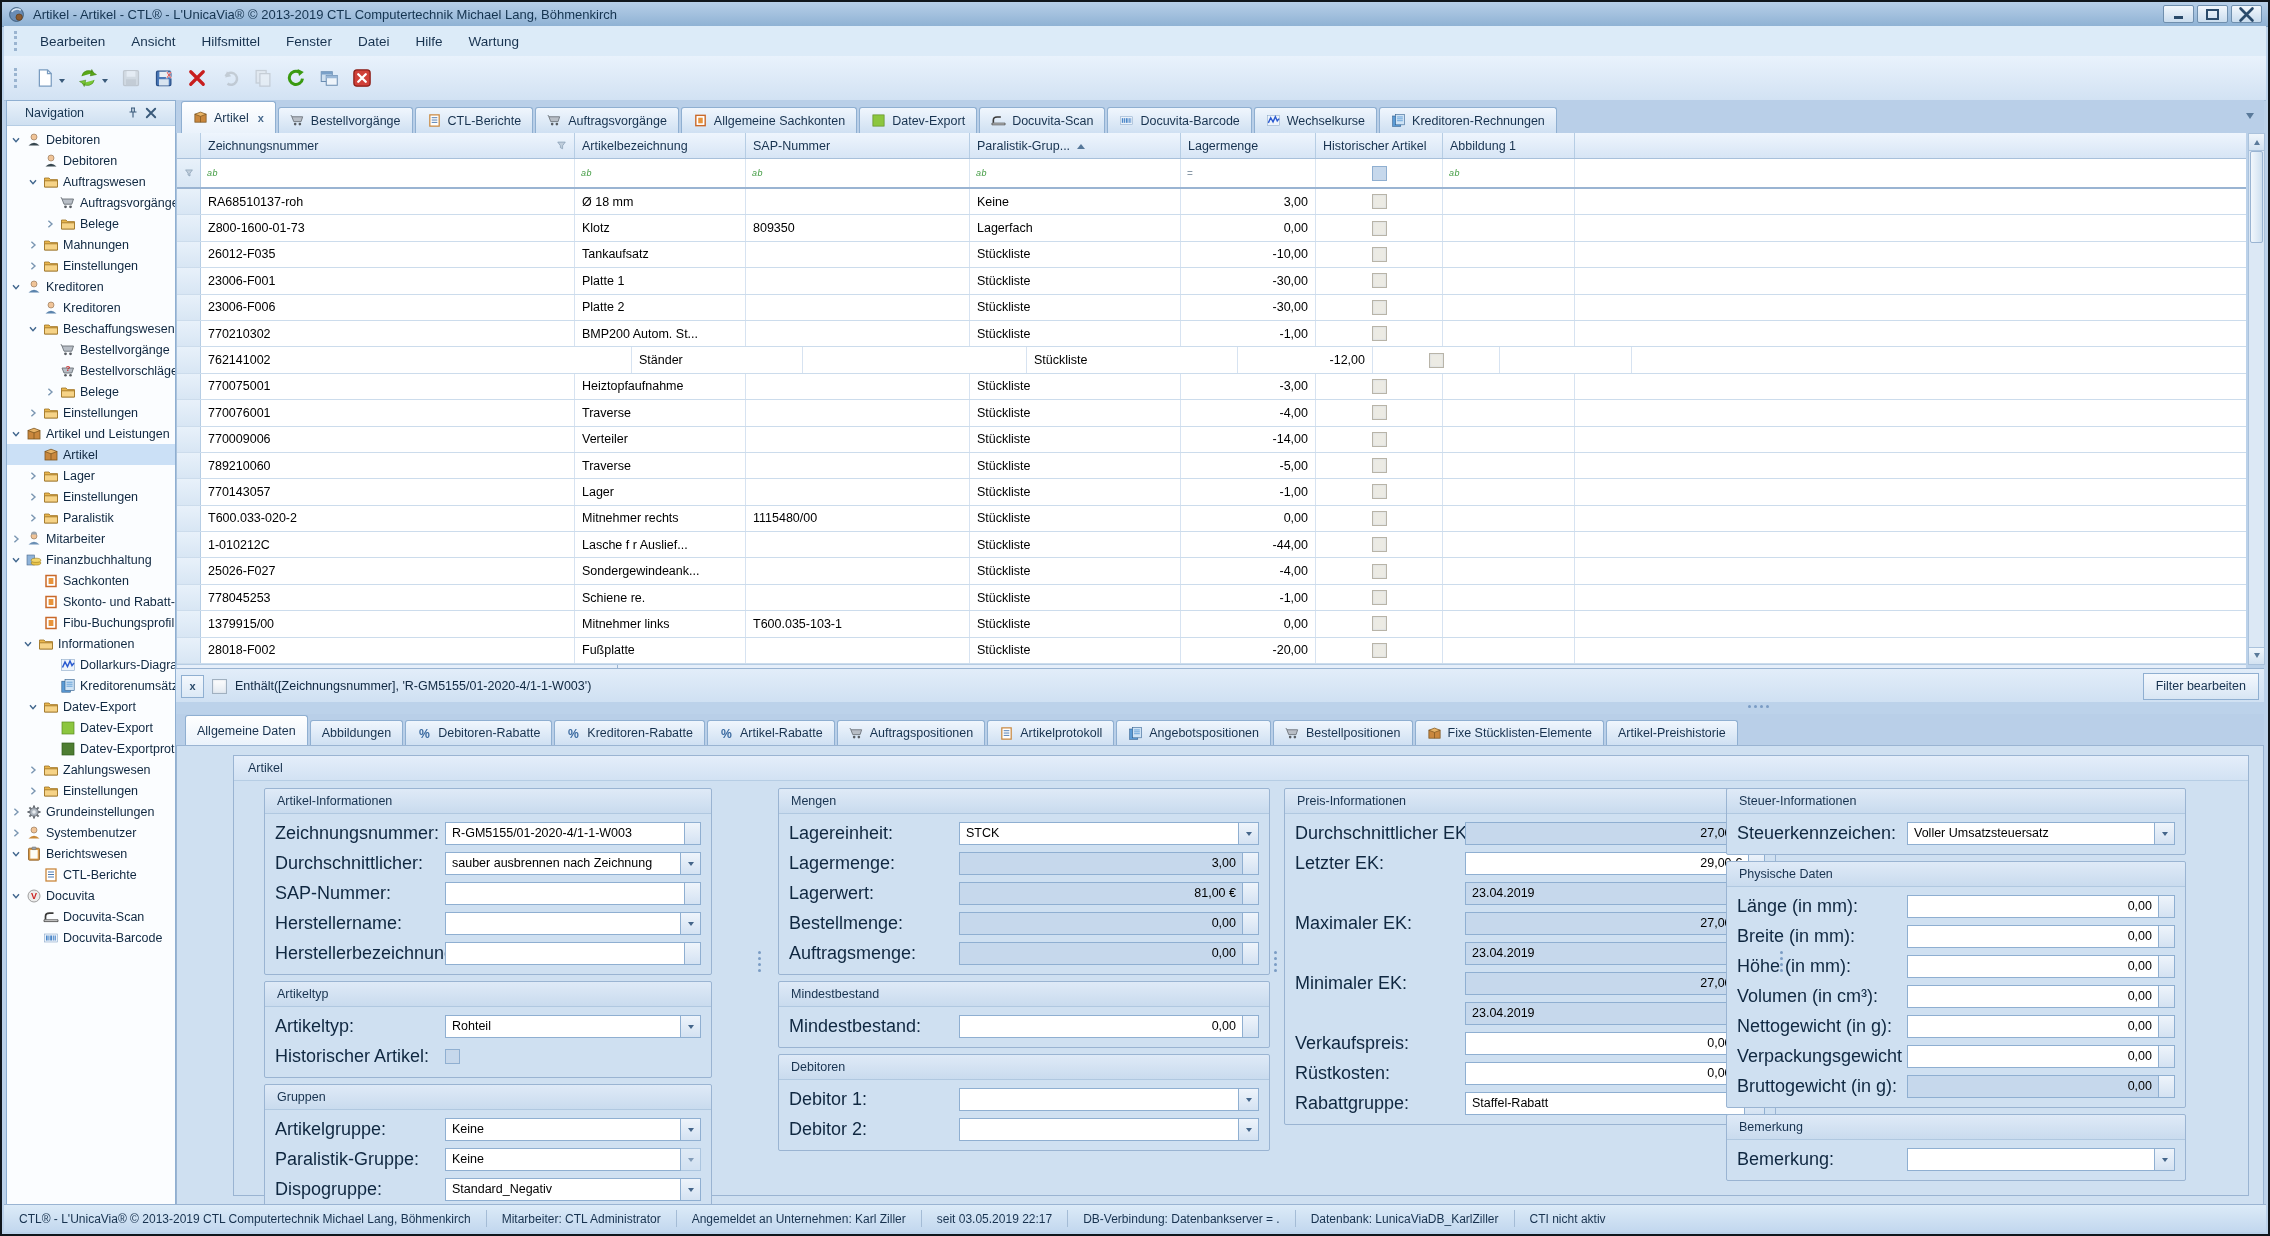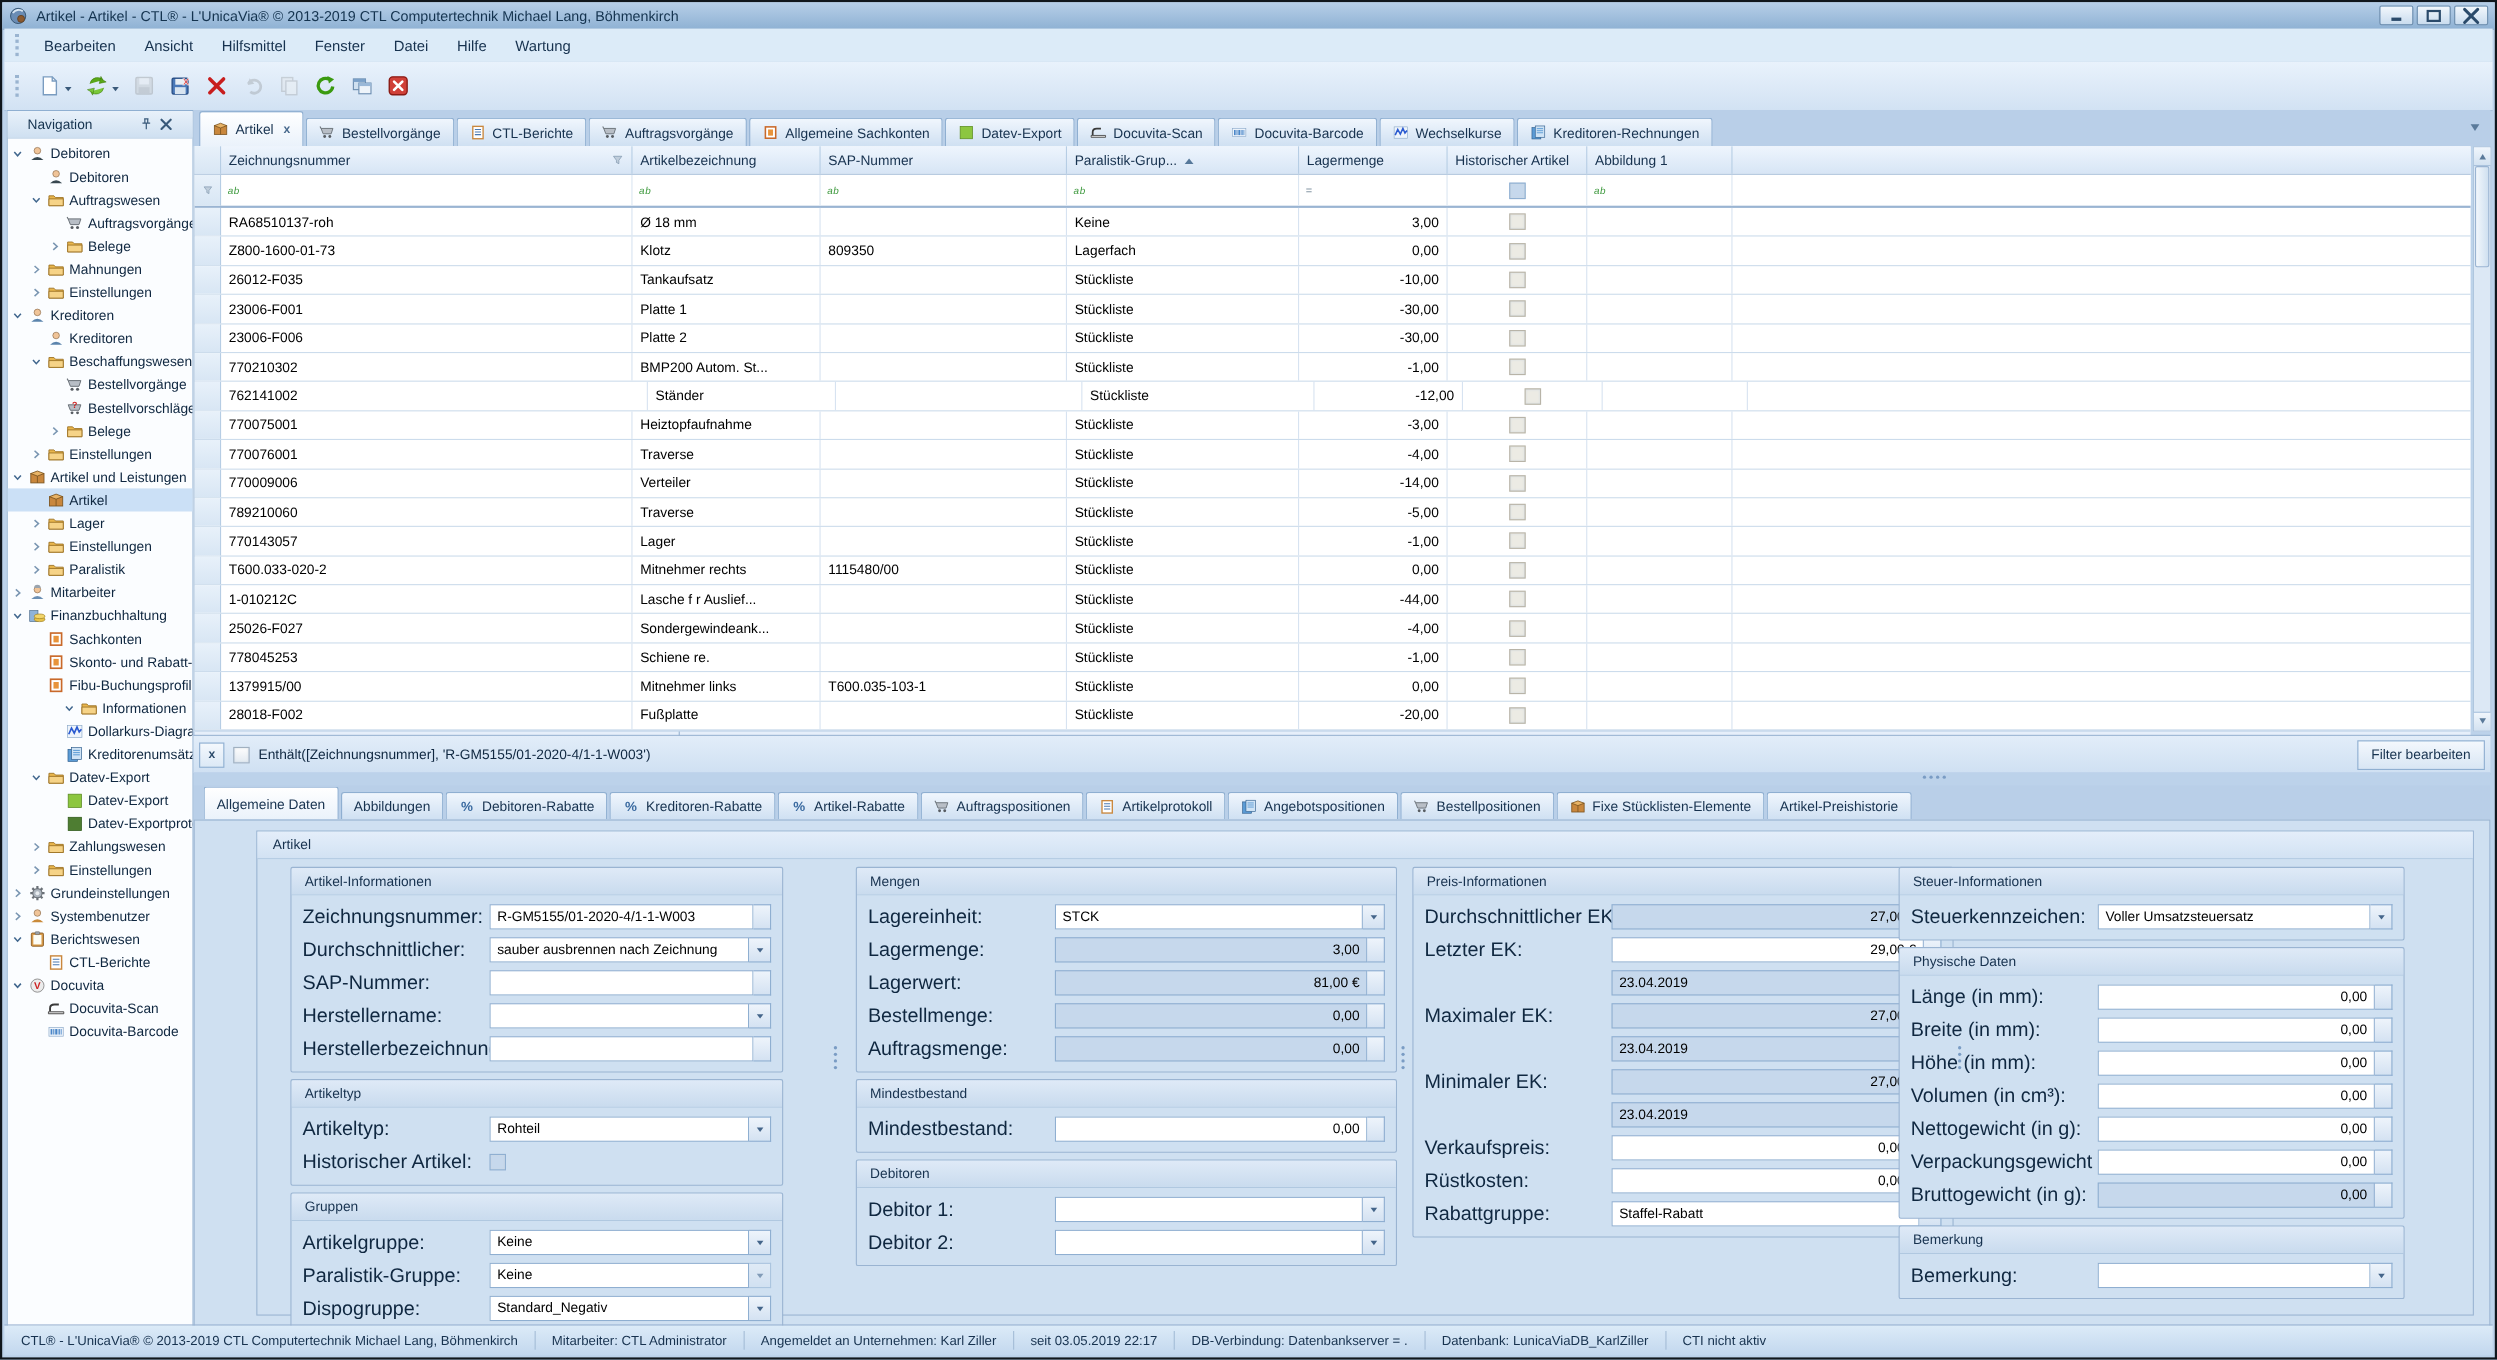--- a/index.html
+++ b/index.html
@@ -609,21 +609,21 @@
       <div class="tree-item" style="padding-left: 21px;">
         <span class="spacer"></span>
         <span class="ic">
           <svg viewBox="0 0 16 16">
             <rect x="3" y="2.5" width="10" height="11" fill="#fff" stroke="#c9692a" stroke-width="1.5"></rect>
             <rect x="5.6" y="5" width="4.8" height="6" fill="#e8933a"></rect>
           </svg>
         </span>
         <span class="tree-label">Fibu-Buchungsprofil</span>
       </div>
-      <div class="tree-item" style="padding-left: 16px; margin-left: 35px;">
+      <div class="tree-item" style="padding-left: 16px;">
         <span class="exp">
           <svg viewBox="0 0 10 10">
             <path d="M2 3.2 L5 6.6 L8 3.2" fill="none" stroke="#41678e" stroke-width="1.4"></path>
           </svg>
         </span>
         <span class="ic">
           <svg viewBox="0 0 16 16">
             <path d="M1.5 4 L6 4 L7.5 5.6 L14.5 5.6 L14.5 13 L1.5 13 Z" fill="#e9b64d" stroke="#9c7224" stroke-width="0.8"></path>
             <path d="M1.5 6.8 L14.5 6.8 L14.5 13 L1.5 13 Z" fill="#f6d387" stroke="#9c7224" stroke-width="0.8"></path>
           </svg>
@@ -1128,21 +1128,21 @@
         <div class="g-cell num" style="width: 135px;">
           <span>-1,00</span>
         </div>
         <div class="g-cell ctr" style="width: 127px;">
           <span class="cb dim"></span>
         </div>
         <div class="g-cell" style="width: 132px;"></div>
       </div>
       <div class="g-row">
         <div class="g-ind"></div>
-        <div class="g-cell" style="width: 388px;">
+        <div class="g-cell" style="width: 431px;">
           <span>762141002</span>
         </div>
         <div class="g-cell" style="width: 171px; text-align: center;">
           <span>Ständer</span>
         </div>
         <div class="g-cell" style="width: 224px;">
           <span></span>
         </div>
         <div class="g-cell" style="width: 211px;">
           <span>Stückliste</span>

